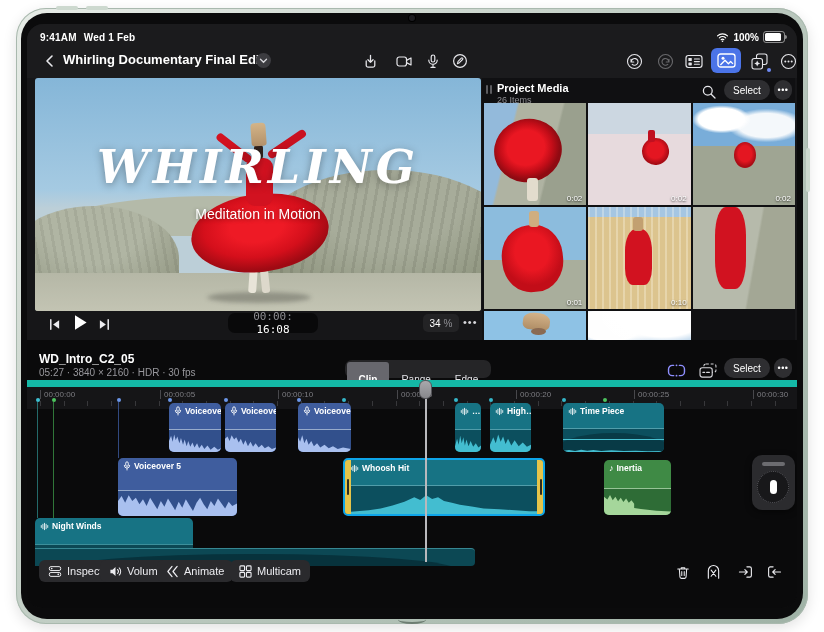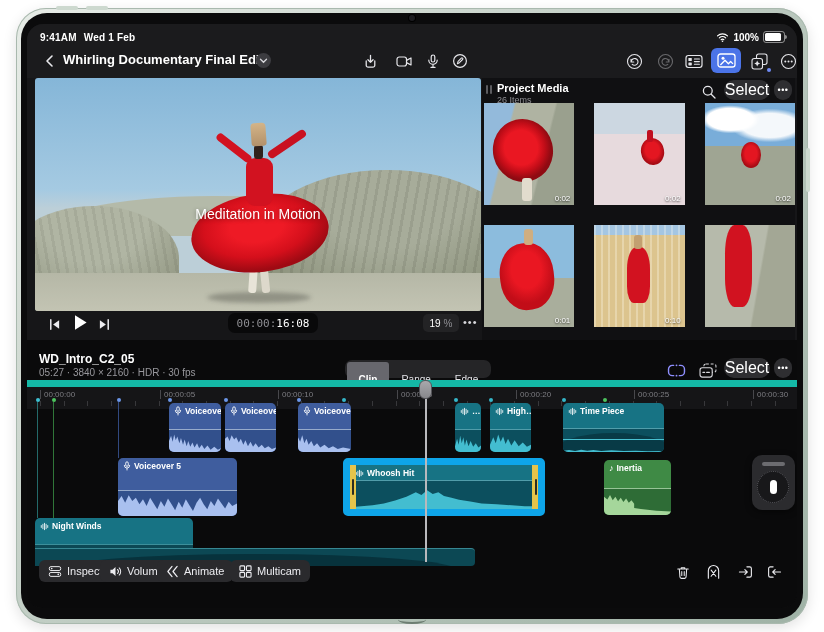--- a/index.html
+++ b/index.html
@@ -46,32 +46,32 @@
   .dv-arm-r{position:absolute;left:230px;top:62px;width:44px;height:8px;border-radius:4px;background:#c91120;transform:rotate(-34deg);}
   .dv-hat{position:absolute;left:216px;top:45px;width:15px;height:23px;border-radius:4px 4px 3px 3px;background:linear-gradient(#d3b488,#b3916a);transform:rotate(-4deg);}
   .dv-neck{position:absolute;left:219px;top:67px;width:9px;height:14px;background:#30211b;border-radius:3px;}
   .dv-leg1{position:absolute;left:214px;top:188px;width:8px;height:27px;background:#e8e4d8;border-radius:3px;transform:rotate(4deg);}
   .dv-leg2{position:absolute;left:226px;top:189px;width:8px;height:26px;background:#ddd8cb;border-radius:3px;transform:rotate(-6deg);}
   .v-title{position:absolute;left:0;top:62px;width:446px;text-align:center;color:#fff;
     font-family:"DejaVu Serif",serif;font-style:italic;font-weight:bold;font-size:46px;letter-spacing:4px;text-shadow:0 2px 8px rgba(0,0,0,.35);}
   .v-sub{position:absolute;left:0;top:128px;width:446px;text-align:center;color:#fff;font-size:14px;text-shadow:0 1px 4px rgba(0,0,0,.4);}
   
   .tc-pill{position:absolute;left:201px;top:289px;width:90px;height:20px;background:#09090a;border-radius:7px;display:flex;align-items:center;justify-content:center;
-    font-family:"DejaVu Sans Mono",monospace;font-size:11px;}
+    font-family:"DejaVu Sans Mono",monospace;font-size:11px;flex-direction:column;}
   .tc-pill .dim{color:#8e8e93;} .tc-pill .bri{color:#fff;}
   .zoom-pill{position:absolute;left:396px;top:290px;width:36px;height:18px;background:#232325;border-radius:5px;display:flex;align-items:center;justify-content:center;gap:3px;font-size:10px;color:#fff;}
   .zoom-pill .u{color:#8e8e93;}
   .dots-btn{background:none;border:none;color:#d8d8dc;font-size:11px;letter-spacing:1px;padding:0;cursor:pointer;}
   
   .panel{position:absolute;left:455px;top:54px;width:313px;height:262px;background:#101012;}
   .panel-grip i{position:absolute;width:2px;height:9px;background:#5c5c60;border-radius:1px;top:7px;}
   .panel-title{position:absolute;left:15px;top:4px;font-size:11px;font-weight:bold;color:#fff;}
   .panel-count{position:absolute;left:15px;top:17px;font-size:9px;color:#8e8e93;}
-  .pill{position:absolute;height:20px;background:#2e2e31;border:none;border-radius:10px;color:#fff;font-size:16px;display:flex;align-items:center;justify-content:center;cursor:pointer;}
-  .media-grid{position:absolute;left:2px;top:25px;width:311px;height:237px;display:grid;grid-template-columns:1fr 1fr 1fr;grid-template-rows:102px 102px 29px;gap:20px;overflow:hidden;}
+  .pill{position:absolute;height:20px;background:#2e2e31;border:none;border-radius:10px;color:#fff;font-size:10px;display:flex;align-items:center;justify-content:center;cursor:pointer;}
+  .media-grid{position:absolute;left:2px;top:25px;width:311px;height:237px;display:grid;grid-template-columns:1fr 1fr 1fr;grid-template-rows:102px 102px 29px;gap:2px;overflow:hidden;}
   .thumb{position:relative;overflow:hidden;background:#333;}
   .thumb .dur{position:absolute;right:4px;bottom:2px;font-size:8px;color:#fff;text-shadow:0 1px 2px rgba(0,0,0,.8);}
   .thumb .dur:empty{display:none;}
   .thumb::before,.thumb::after{content:"";position:absolute;}
   .t1{background:linear-gradient(104deg,#93badb 0 26%,#afb3a2 28% 62%,#9aa08e 64% 100%);}
   .t1::before{left:10%;top:16%;width:66%;height:62%;border-radius:50%;transform:rotate(-14deg);background:radial-gradient(50% 50% at 48% 45%,#ea1722 0 55%,#c20d18 78%,#8f0a12 100%);}
   .t1::after{left:42%;bottom:4%;width:11%;height:22%;background:#e2dccd;border-radius:3px;}
   .t2{background:linear-gradient(#d6cec1 0 42%,#c3a98a 42% 58%,#a98b6a 58% 100%);}
   .t2::before{left:30%;top:30%;width:26%;height:30%;background:#8f7355;clip-path:polygon(15% 100%,35% 0,55% 100%,70% 15%,100% 100%);}
   .t2::after{left:45%;bottom:10%;width:11%;height:13%;background:#f4f1e8;border-radius:50% 50% 60% 60%;}
@@ -107,21 +107,21 @@
   .mdot{position:absolute;top:374px;width:4px;height:4px;border-radius:50%;}
   .vline{position:absolute;width:1px;opacity:.75;}
   
   .clip{position:absolute;border-radius:5px;overflow:hidden;box-sizing:border-box;cursor:pointer;}
   .clip-head{display:flex;align-items:center;gap:3px;padding:3px 5px;color:#fff;font-size:8.5px;font-weight:bold;white-space:nowrap;overflow:hidden;}
   .clip-wave{position:absolute;left:0;right:0;bottom:0;border-top:1px solid rgba(235,245,255,.55);}
   .clip-wave svg{display:block;width:100%;height:100%;}
   .c-blue{background:#3f5d9e;} .c-blue .clip-wave{background:#32508c;color:#a9c0ef;}
   .c-teal{background:#177384;} .c-teal .clip-wave{background:#0c4f5e;color:#43bdd0;border-top-color:rgba(150,235,245,.5);}
   .c-green{background:#3f8a45;} .c-green .clip-wave{background:#2e6c36;color:#a5d69b;border-top-color:rgba(220,255,215,.6);}
-  .clip.selected{border:7px solid #0ea5e9;}
+  .clip.selected{border:2px solid #0ea5e9;}
   .handle{position:absolute;top:0;bottom:0;width:7px;background:#e5c44a;z-index:3;}
   .handle i{position:absolute;left:2.5px;top:50%;margin-top:-8px;width:2px;height:16px;background:#2c2c20;border-radius:1px;}
   .tp-dome{position:absolute;left:-10%;top:18%;width:120%;height:170%;border-radius:50%;background:#083a46;}
   .tp-line{position:absolute;left:0;right:0;top:42%;height:1px;background:#49c0d0;z-index:2;}
   .nw-fade{position:absolute;left:0;right:0;bottom:0;height:20px;background:#0c4854;border-top:1px solid rgba(120,230,240,.45);overflow:hidden;}
   .nw-fade::before{content:"";position:absolute;left:6%;top:28%;width:88%;height:180%;border-radius:50%;background:#07323c;}
   .playhead-line{position:absolute;left:398px;top:372px;width:1.5px;height:166px;background:#b9b9bd;z-index:9;}
   .playhead-handle{position:absolute;left:392px;top:356px;width:13px;height:19px;border-radius:6px;background:linear-gradient(#a8a8ac,#88888c);border:1px solid #55555a;box-sizing:border-box;z-index:10;cursor:grab;}
   
   .jog{position:absolute;left:725px;top:431px;width:43px;height:55px;border-radius:10px;background:#2b2b2e;box-shadow:0 2px 6px rgba(0,0,0,.5);z-index:11;}
@@ -253,20 +253,21 @@
     <div class="v-ground"></div>
     <div class="dv-shadow"></div>
     <div class="dv-leg1"></div>
     <div class="dv-leg2"></div>
     <div class="dv-skirt"></div>
     <div class="dv-arm-l"></div>
     <div class="dv-arm-r"></div>
     <div class="dv-torso"></div>
     <div class="dv-neck"></div>
     <div class="dv-hat"></div>
+    <div class="v-title">WHIRLING</div>
     <div class="v-sub">Meditation in Motion</div>
   </div>
 
   <button class="icon-btn" style="left:14px;top:288px">
     <svg width="13" height="13" viewBox="0 0 14 14">
         <path d="M3 2v10" stroke="#ececf0" stroke-width="1.6" stroke-linecap="round"></path>
         <path d="M12 2.5 5.5 7l6.5 4.5z" fill="#ececf0"></path>
       </svg>
   </button>
   <button class="icon-btn" style="left:40px;top:286px">
@@ -278,21 +279,21 @@
     <svg width="13" height="13" viewBox="0 0 14 14">
         <path d="M11 2v10" stroke="#ececf0" stroke-width="1.6" stroke-linecap="round"></path>
         <path d="M2 2.5 8.5 7 2 11.5z" fill="#ececf0"></path>
       </svg>
   </button>
   <div class="tc-pill">
     <span class="dim">00:00:</span>
       <span class="bri">16:08</span>
   </div>
   <div class="zoom-pill">
-    <span>19</span>
+    <span>34</span>
       <span class="u">%</span>
   </div>
   <button class="dots-btn abs" style="left:436px;top:292px">•••</button>
 
   <div class="panel">
     <div class="panel-grip">
         <i style="left:4px"></i>
         <i style="left:8px"></i>
       </div>
     <div class="panel-title">Project Media</div>

